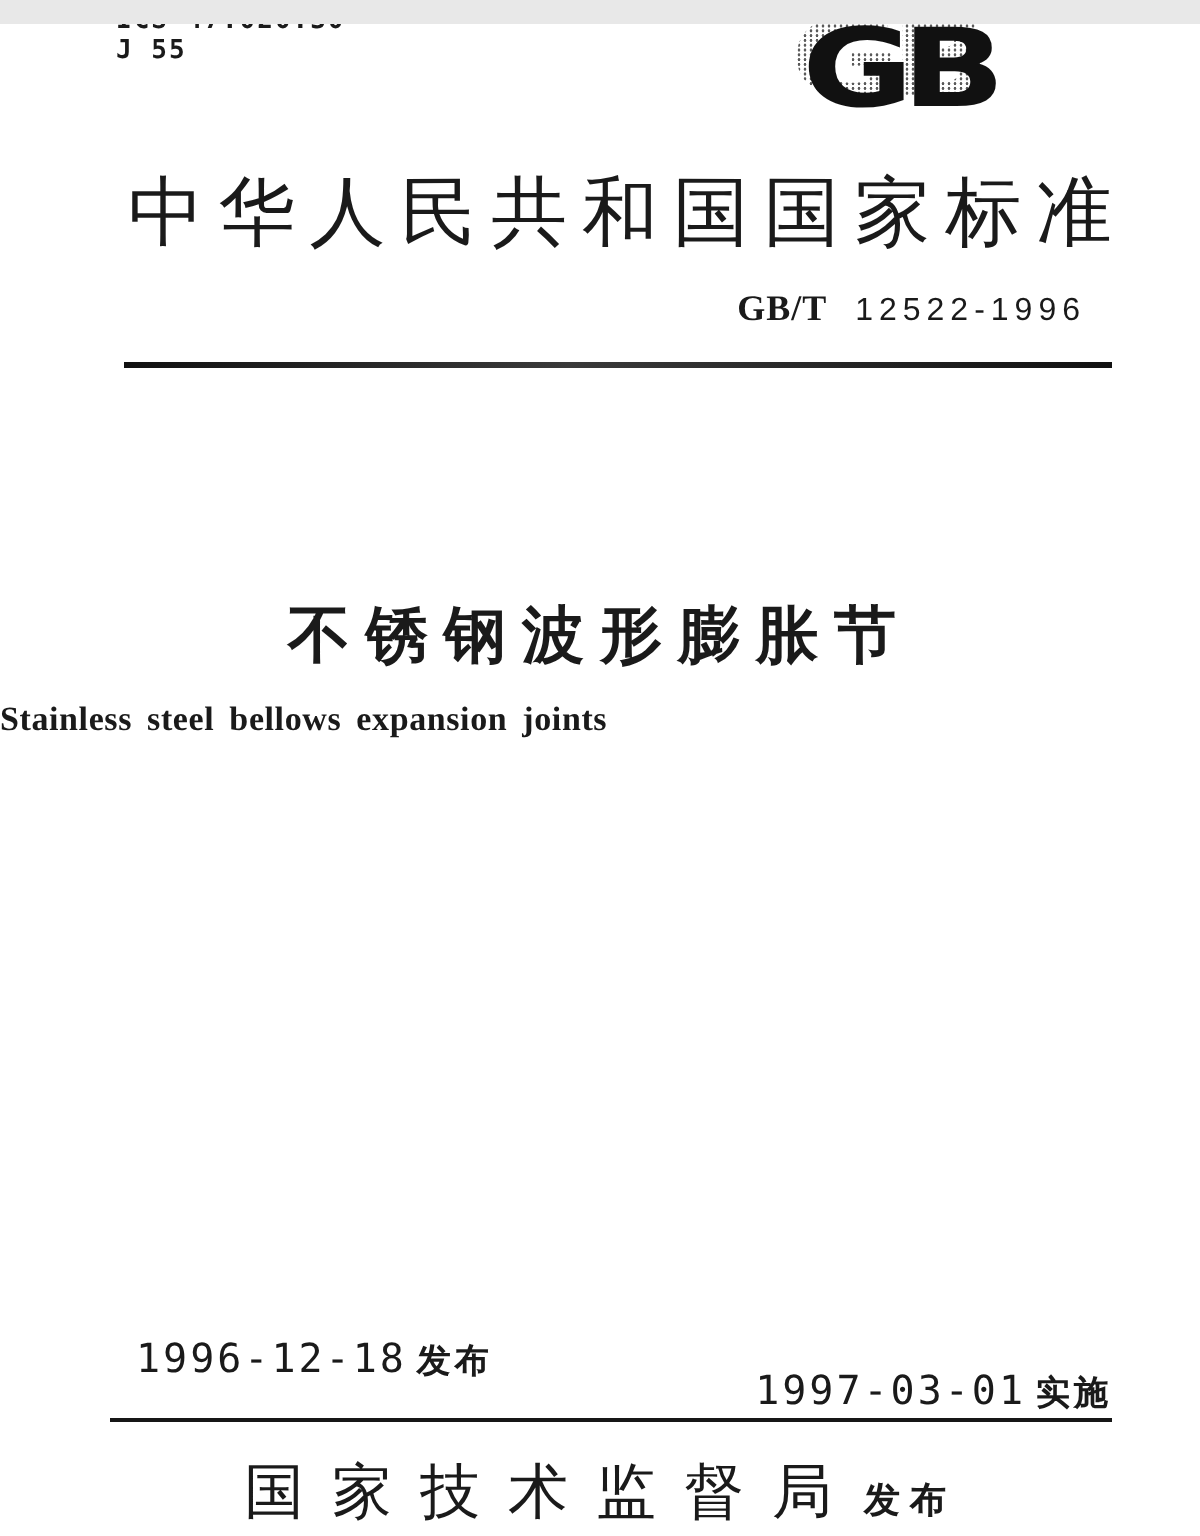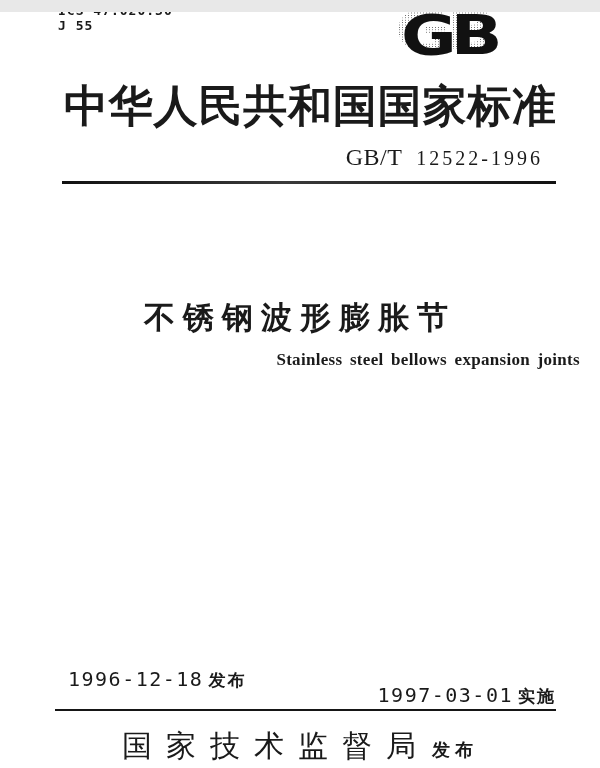--- a/index.html
+++ b/index.html
@@ -28,50 +28,50 @@
     left:-6px;top:-5px;color:#8a8a8a;
     background-image:radial-gradient(#5a5a5a 34%,rgba(255,255,255,0) 36%);
     background-size:3px 3px;
     -webkit-background-clip:text;background-clip:text;
     -webkit-text-fill-color:transparent;
   }
   .gb-main{color:#111;}
   
   .natl-title{
     position:absolute;left:64px;top:72px;width:492px;
-    font-size:44px;font-weight:bold;line-height:46px;
+    font-size:38px;font-weight:normal;line-height:46px;
     text-align:justify;text-align-last:justify;
     font-family:"Liberation Serif","DejaVu Serif",serif;
   }
   
   .std-number{
     position:absolute;right:57px;top:132px;white-space:nowrap;
   }
   .std-prefix{
     font-family:"Liberation Serif","DejaVu Serif",serif;
-    font-weight:normal;font-size:24px;letter-spacing:.5px;
+    font-weight:bold;font-size:18px;letter-spacing:.5px;
   }
   .std-digits{
-    font-family:Liberation Serif, serif;
-    font-size:20px;letter-spacing:3px;margin-left:10px;
+    font-family:Liberation Sans, sans-serif;
+    font-size:16px;letter-spacing:3px;margin-left:10px;
   }
   .rule-top{
     position:absolute;left:62px;top:169px;width:494px;height:3px;
     background:linear-gradient(90deg,#111 0%,#3a3a3a 45%,#111 100%);
   }
   
   .title-cn{
     position:absolute;left:0;top:285px;width:600px;
     text-align:center;font-size:31px;font-weight:bold;
     letter-spacing:8px;padding-left:0;box-sizing:border-box;
     font-family:"DejaVu Sans","Liberation Sans",sans-serif;
   }
   .title-en{
     position:absolute;left:0;top:338px;width:580px;
-    text-align:right;font-size:17px;font-weight:bold;
+    text-align:left;font-size:17px;font-weight:bold;
     word-spacing:3px;letter-spacing:.3px;
     font-family:"Liberation Serif","DejaVu Serif",serif;
   }
   
   .date-row{position:absolute;left:0;top:670px;width:600px;height:26px;}
   .date-left{position:absolute;left:68px;bottom:16px;white-space:nowrap;}
   .date-right{position:absolute;right:44px;bottom:0;white-space:nowrap;}
   .date-digits{
     font-family:"DejaVu Sans Mono",monospace;
     font-size:20px;letter-spacing:1.5px;

